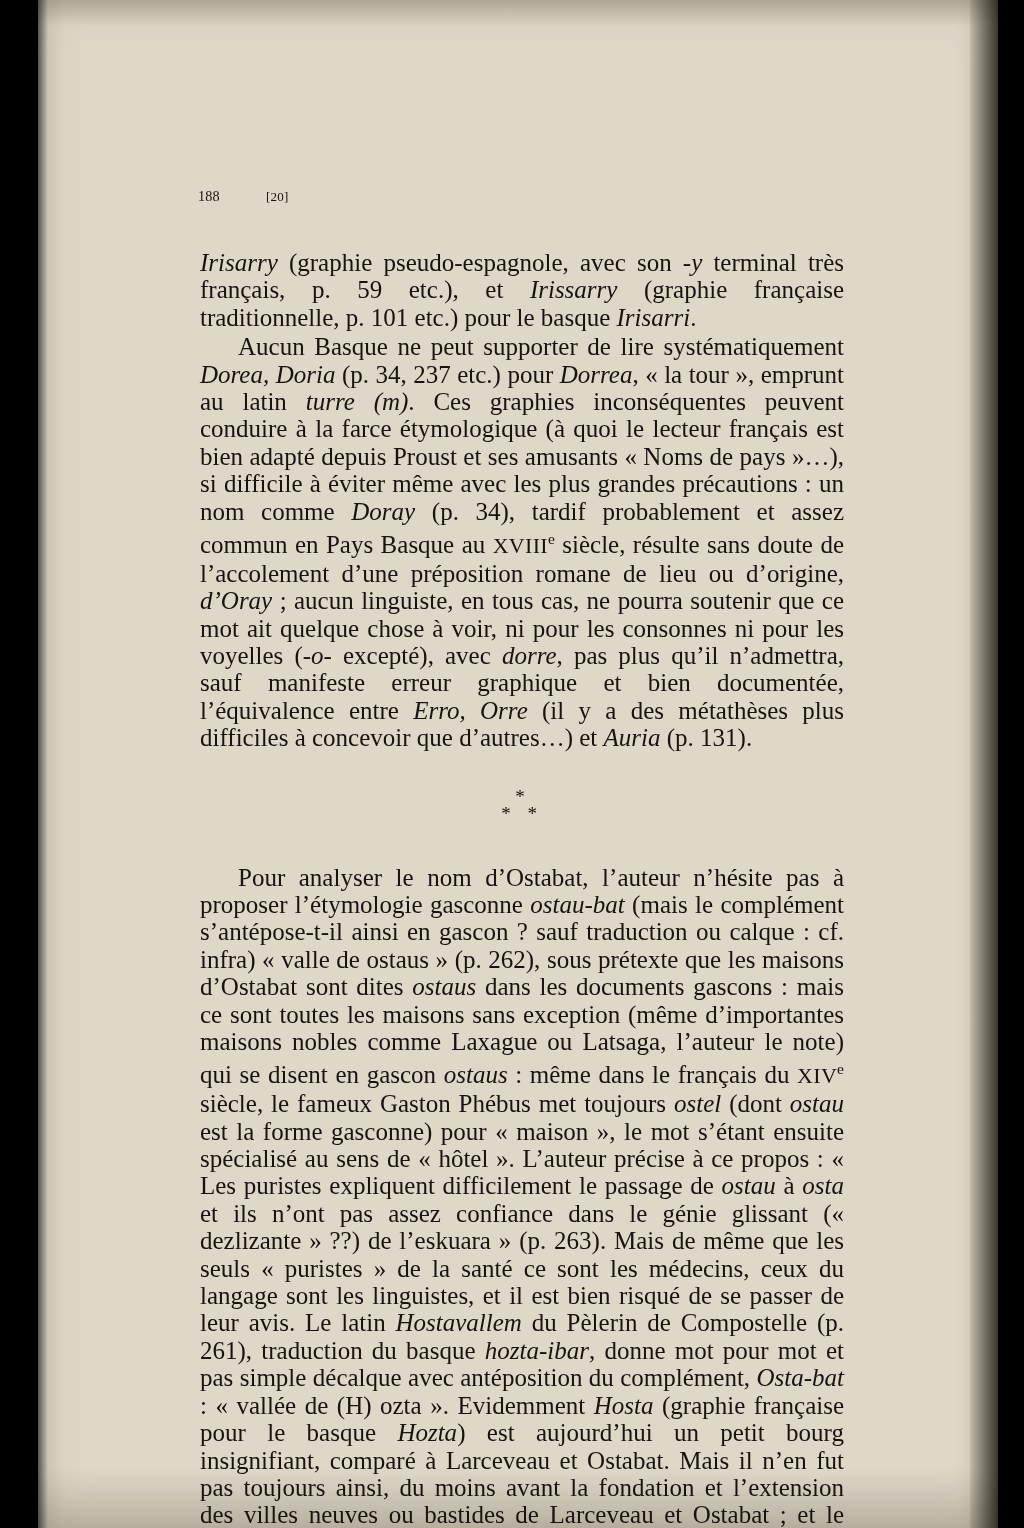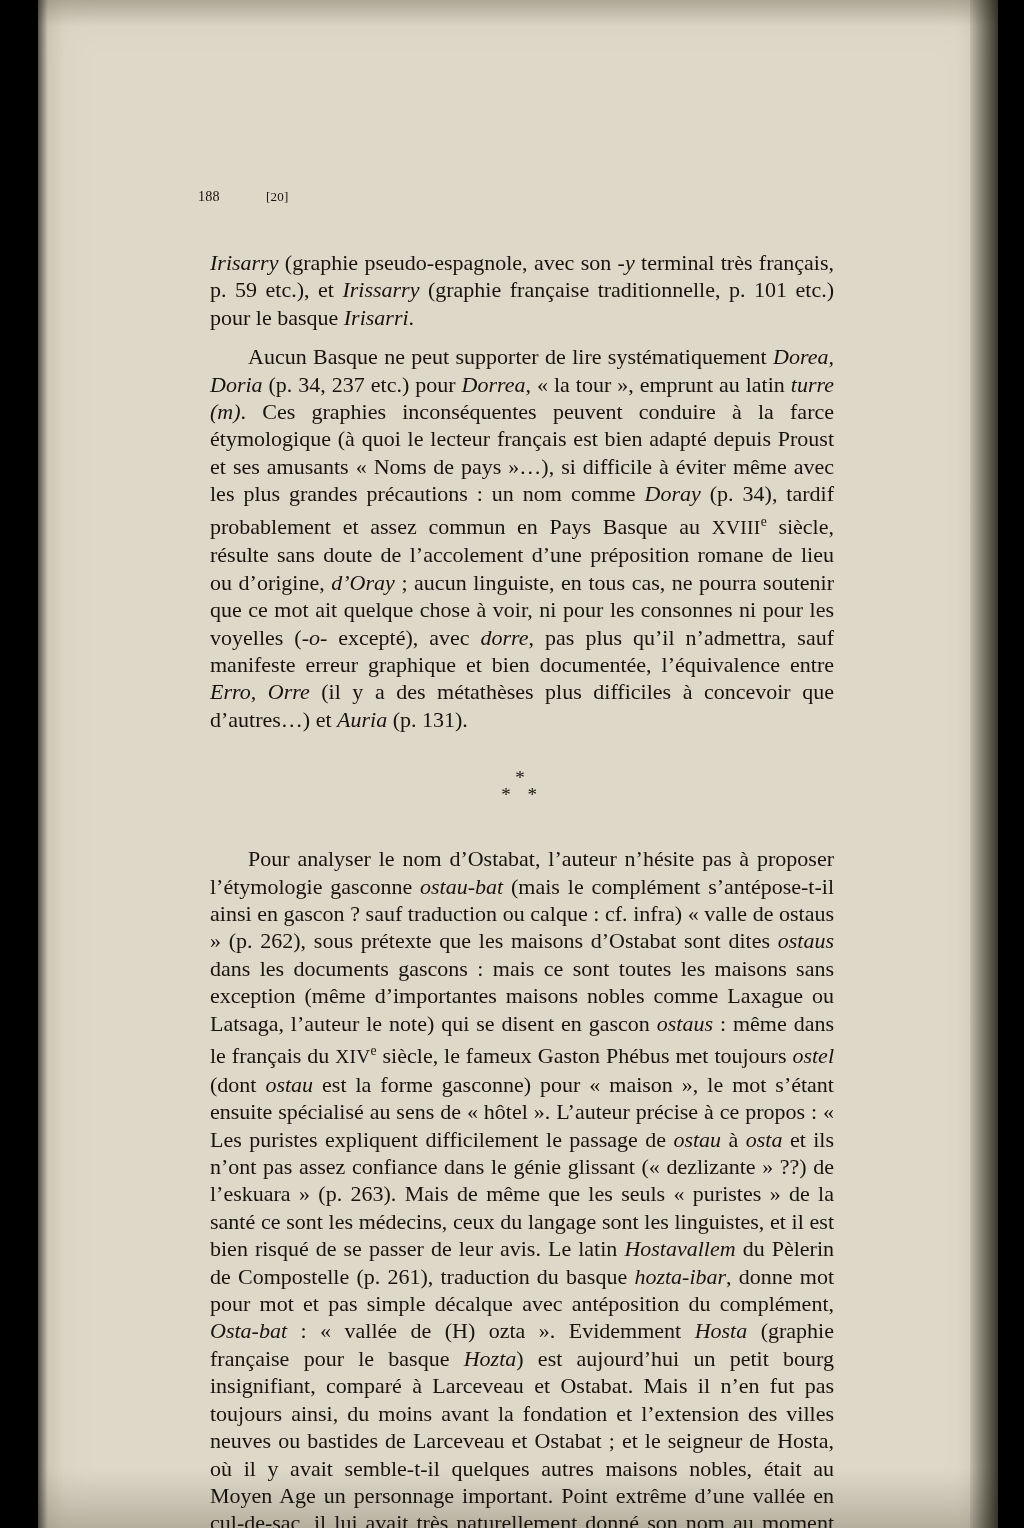--- a/index.html
+++ b/index.html
@@ -81,22 +81,22 @@
     flex: 1;
     font-size: 13.6px;
   }
   .runhead .bracket {
     font-size: 13px;
     padding-left: 14px;
     text-align: right;
   }
 
   p.para {
-    margin: 12px;
-    font-size: 22px;
+    margin: 2px;
+    font-size: 25px;
     line-height: 27.4px;
     color: #17140f;
     text-align: justify;
     text-justify: inter-word;
     hyphens: manual;
   }
   p.indent { text-indent: 38px; }
   p.first { text-indent: 0; }
 
   .asterisks {

